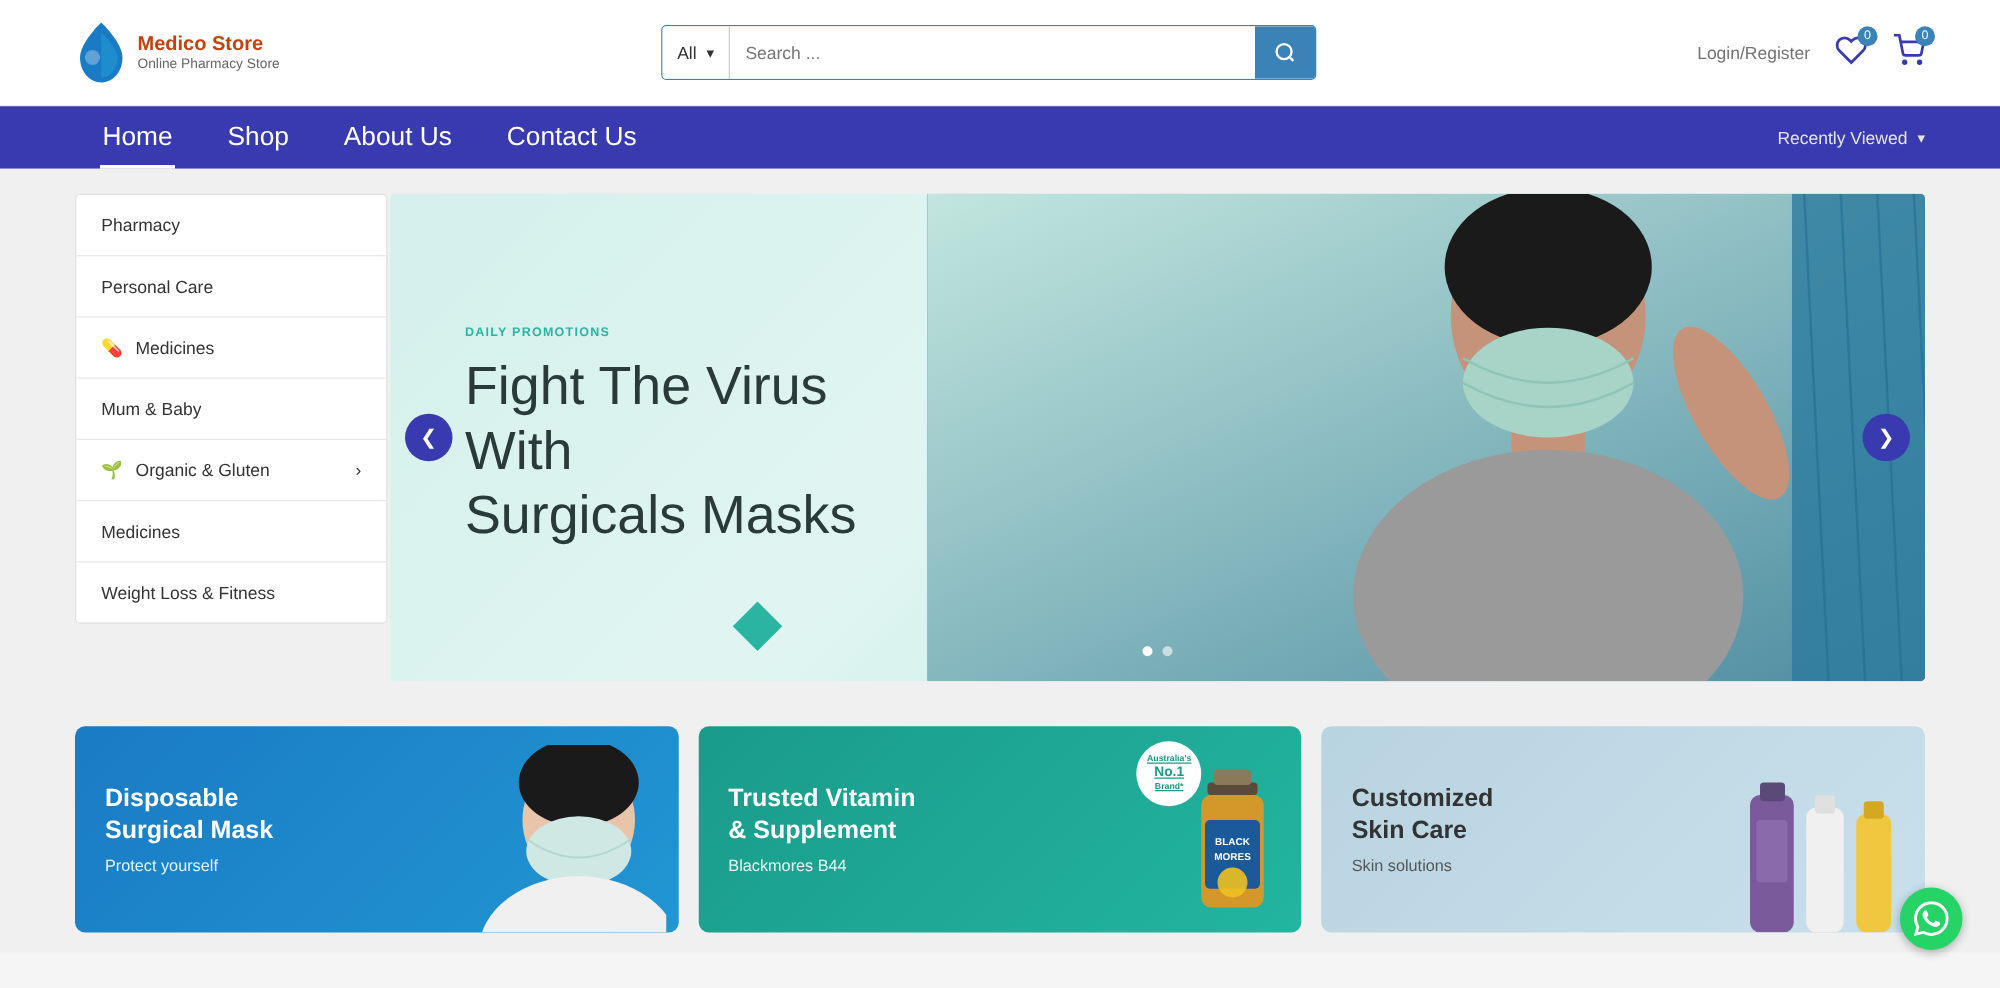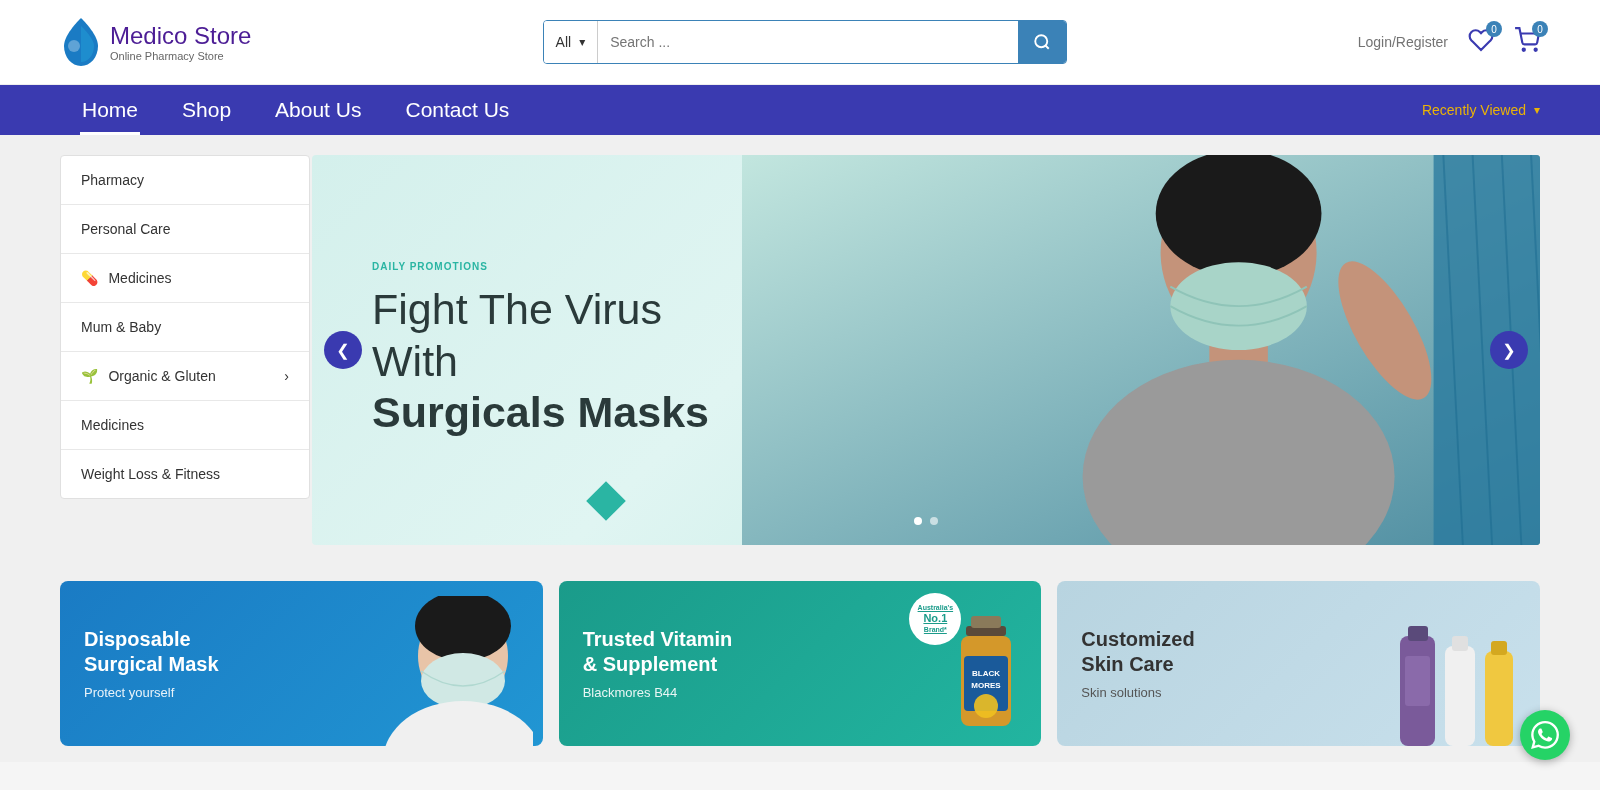--- a/index.html
+++ b/index.html
@@ -18,21 +18,21 @@
     .logo-area {
       display: flex;
       align-items: center;
       gap: 8px;
     }
     .logo-icon {
       width: 42px;
       height: 52px;
     }
     .logo-text { display: flex; flex-direction: column; }
-    .logo-title { font-size: 24px; font-weight: 400; color: #4c1d95; }
+    .logo-title { font-size: 16px; font-weight: 700; color: #c2410c; }
     .logo-subtitle { font-size: 11px; color: #666; }
 
     .search-bar {
       display: flex;
       align-items: center;
       border: 1.5px solid #3b82b7;
       border-radius: 4px;
       overflow: hidden;
       width: 524px;
       height: 44px;
@@ -134,21 +134,21 @@
       content: '';
       position: absolute;
       bottom: 0;
       left: 50%;
       transform: translateX(-50%);
       width: 60%;
       height: 3px;
       background: #fff;
     }
     .recently-viewed {
-      color: #eab308;
+      color: #e5e5e5;
       font-size: 14px;
       display: flex;
       align-items: center;
       gap: 4px;
       cursor: pointer;
     }
 
     
     .main-content {
       display: flex;
@@ -214,21 +214,21 @@
       margin-bottom: 12px;
     }
     .hero-title {
       font-size: 43px;
       font-weight: 400;
       color: #2a3a3a;
       line-height: 1.2;
       max-width: 380px;
     }
     .hero-title strong {
-      font-weight: 700;
+      font-weight: 400;
       text-align: center;
     }
     
     .hero-person {
       position: absolute;
       right: 0;
       top: 0;
       width: 65%;
       height: 100%;
       background: linear-gradient(to right, transparent 0%, rgba(180,210,205,0.2) 20%), 

